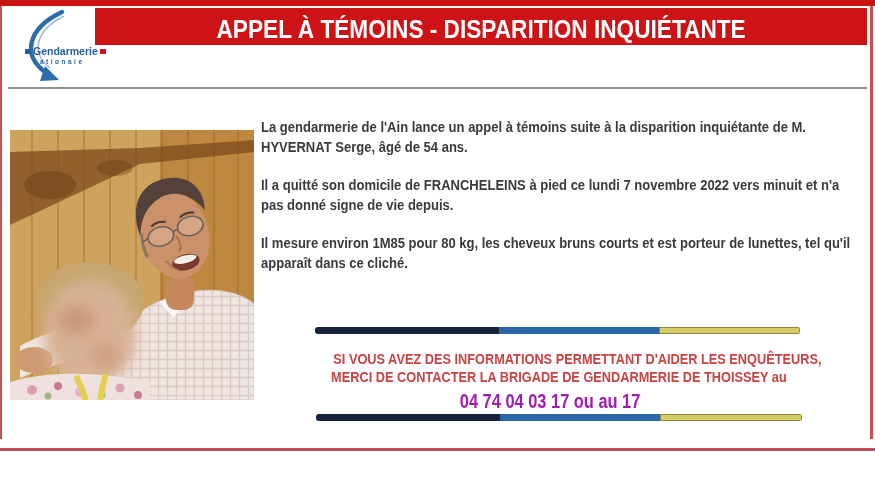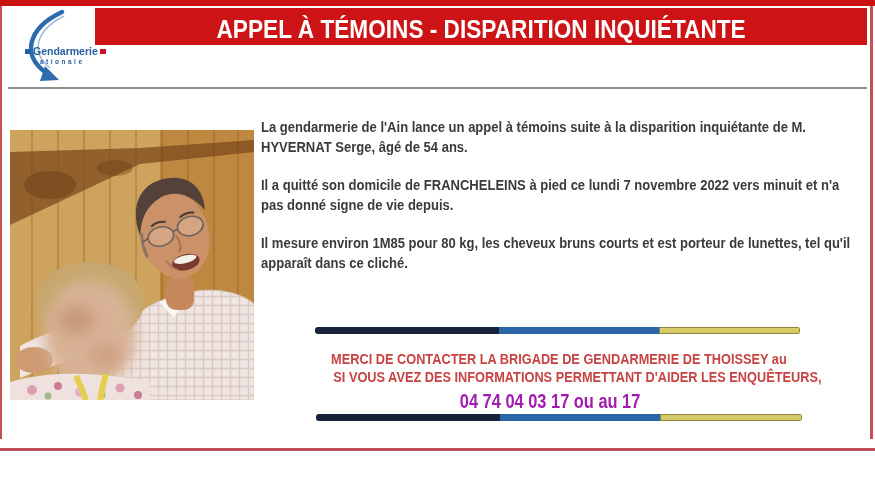--- a/index.html
+++ b/index.html
@@ -164,22 +164,22 @@
     <p>Il mesure environ 1M85 pour 80 kg, les cheveux bruns courts et est porteur de lunettes, tel qu'il apparaît dans ce cliché.</p>
   </div>
 
   <div class="bar bar-top">
     <div class="seg-navy"></div>
     <div class="seg-blue"></div>
     <div class="seg-yellow"></div>
   </div>
 
   <div class="contact">
+    <div class="contact-line"><span>SI VOUS AVEZ DES INFORMATIONS PERMETTANT D'AIDER LES ENQUÊTEURS,</span></div>
     <div class="contact-line"><span>MERCI DE CONTACTER LA BRIGADE DE GENDARMERIE DE THOISSEY au</span></div>
-    <div class="contact-line"><span>SI VOUS AVEZ DES INFORMATIONS PERMETTANT D'AIDER LES ENQUÊTEURS,</span></div>
     <div class="contact-phone"><span>04 74 04 03 17 ou au 17</span></div>
   </div>
 
   <div class="bar bar-bottom">
     <div class="seg-navy"></div>
     <div class="seg-blue"></div>
     <div class="seg-yellow"></div>
   </div>
 
 </div>

